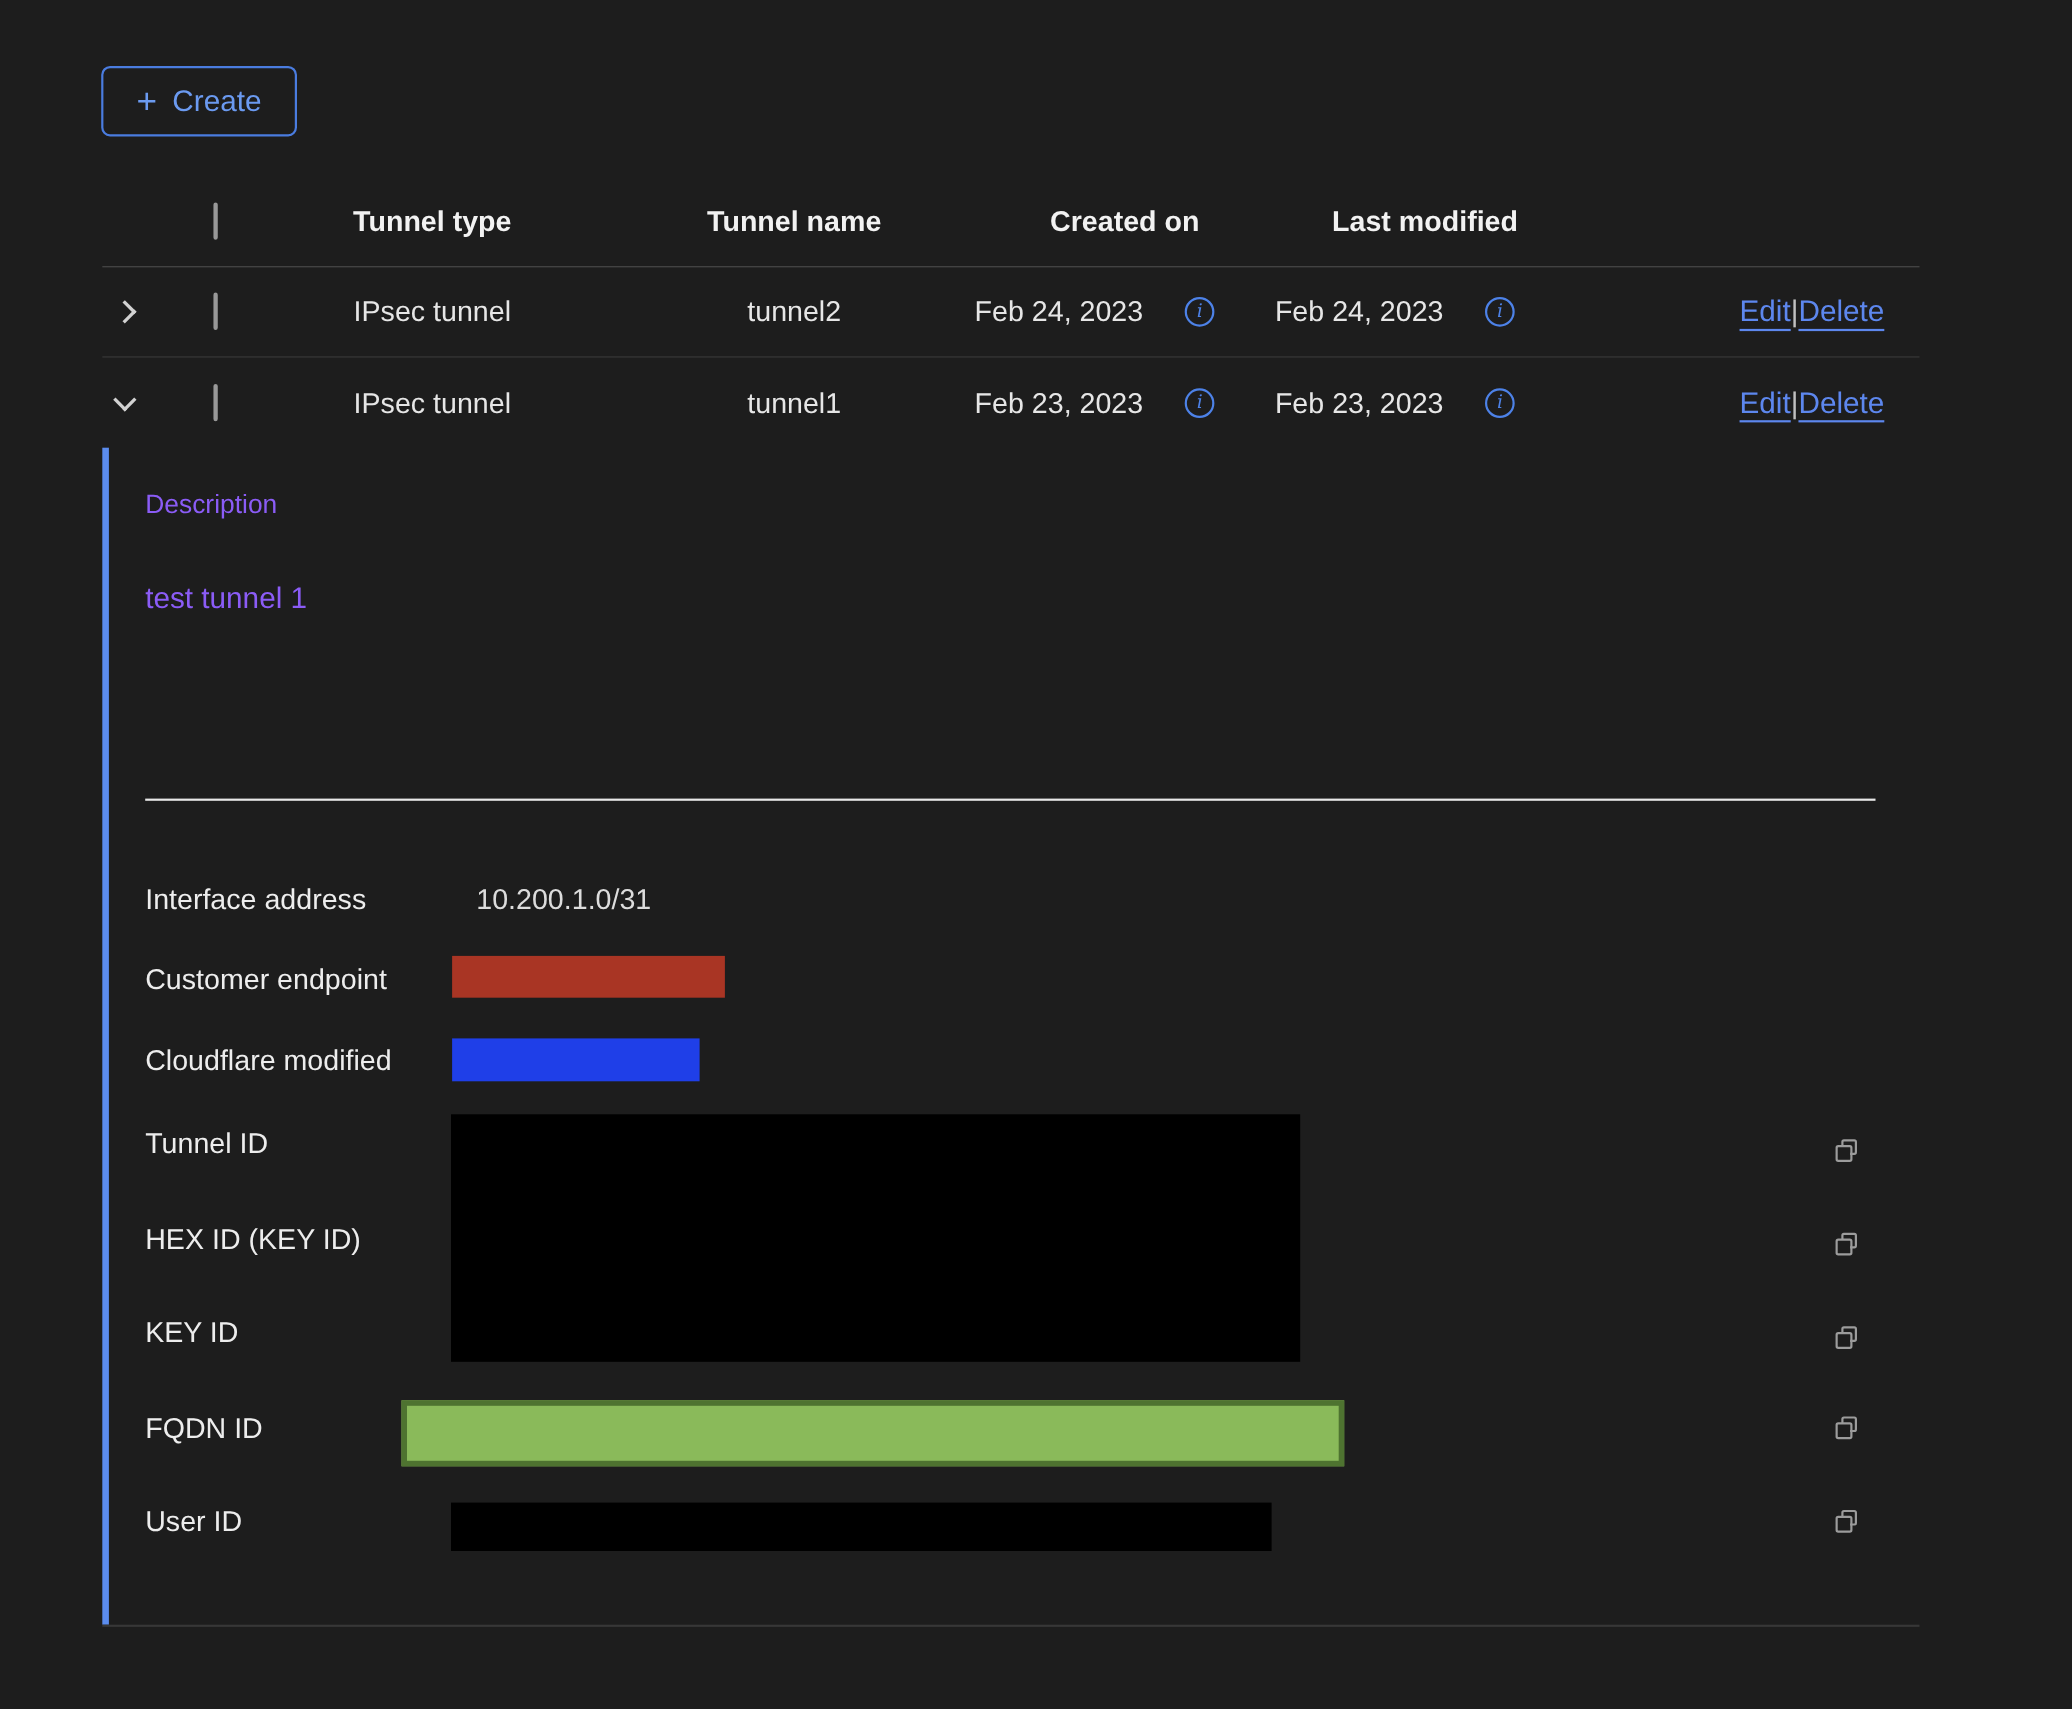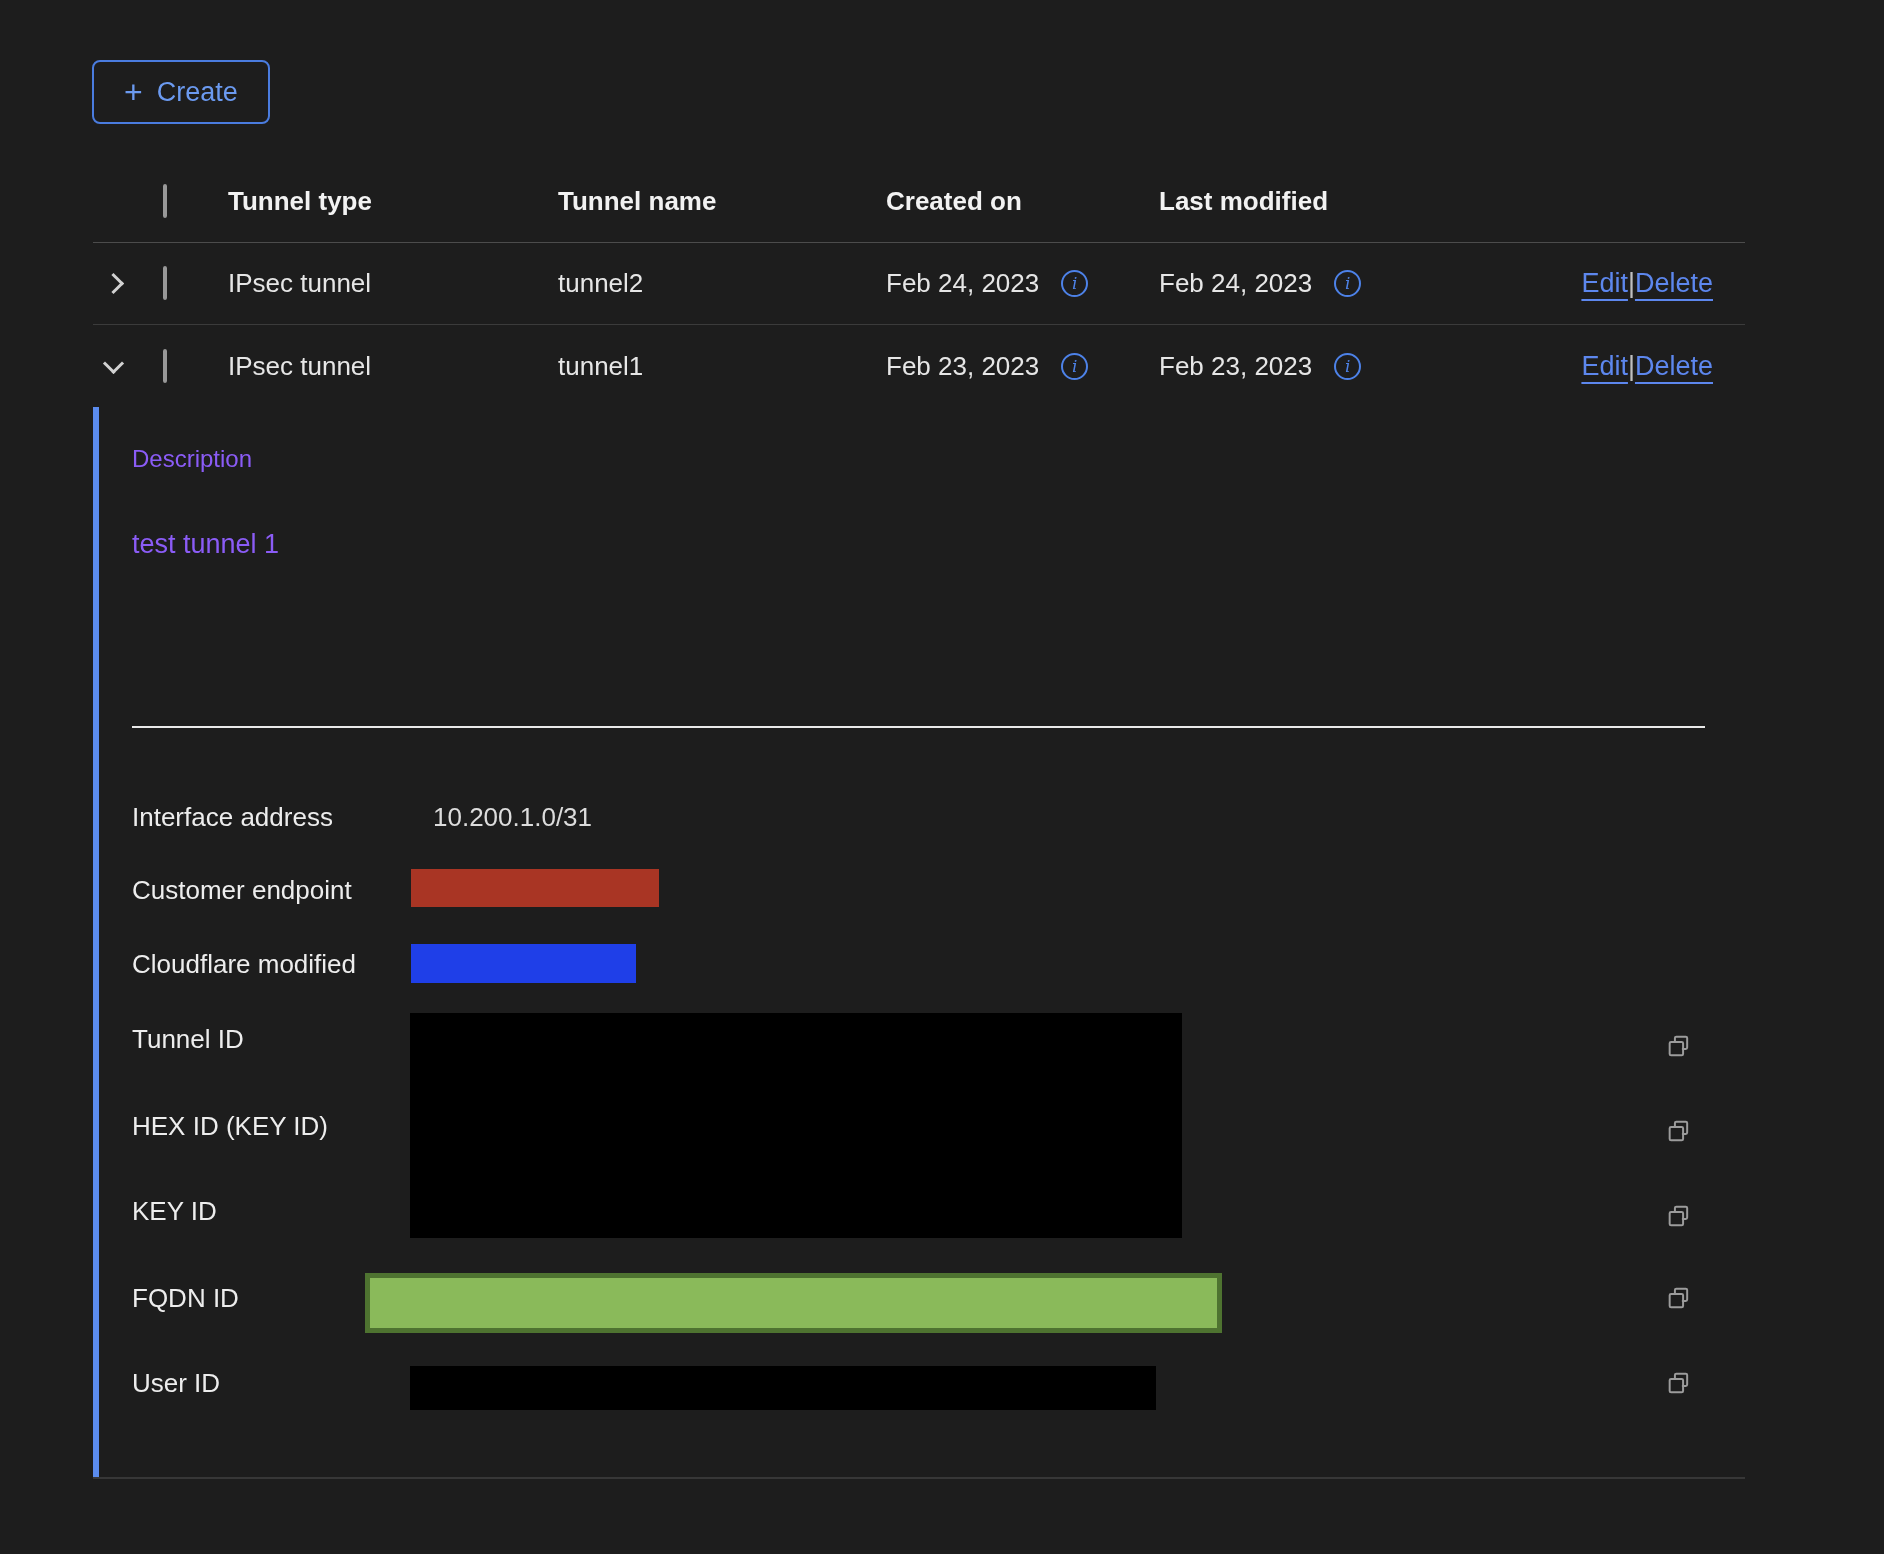--- a/index.html
+++ b/index.html
@@ -20,33 +20,34 @@
     color: #6b9af0; font-size: 27px; cursor: pointer;
     font-family: inherit;
   }
   .create-btn .plus { font-size: 32px; font-weight: 300; line-height: 1; color: #6b9af0; }
   
   .table { position: absolute; left: 93px; top: 160px; width: 1652px; }
   .thead, .trow {
     display: grid;
     grid-template-columns: 70px 65px 330px 328px 273px 273px 1fr;
     align-items: center;
+    text-align: center;
   }
   .thead { height: 83px; border-bottom: 1px solid #4c4c4c; font-weight: 700; font-size: 26px; color: #f2f2f2; }
   .trow  { height: 82px; font-size: 26px; color: #e6e6e6; }
   .trow.bordered { border-bottom: 1px solid #3b3b3b; }
   .chev-cell { display: flex; justify-content: flex-start; padding-left: 13px; }
   .chevron { width: 15px; height: 15px; border: solid #d2d2d2; border-width: 0 3px 3px 0; display: inline-block; }
   .chevron.right { transform: rotate(-45deg); }
   .chevron.down  { transform: rotate(45deg); margin-top: -6px; }
   .checkbox {
     width: 28px; height: 30px; border: 2px solid #989898; border-radius: 9px;
     background: #060606; cursor: pointer;
   }
-  .date-cell { display: flex; align-items: center; gap: 22px; }
+  .date-cell { display: flex; align-items: center; gap: 38px; }
   .info-icon {
     width: 27px; height: 27px; border: 2px solid #4d82e8; border-radius: 50%;
     color: #4d82e8; font-size: 17px; font-family: "DejaVu Serif", serif; font-style: italic;
     display: inline-flex; align-items: center; justify-content: center; cursor: pointer;
     line-height: 1;
   }
   .actions { justify-self: end; padding-right: 32px; display: flex; align-items: center; font-size: 27px; }
   .link { color: #5d87ee; text-decoration: underline; text-underline-offset: 7px; text-decoration-thickness: 2px; cursor: pointer; }
   .sep { color: #c0c0c0; text-decoration: none; }
   

